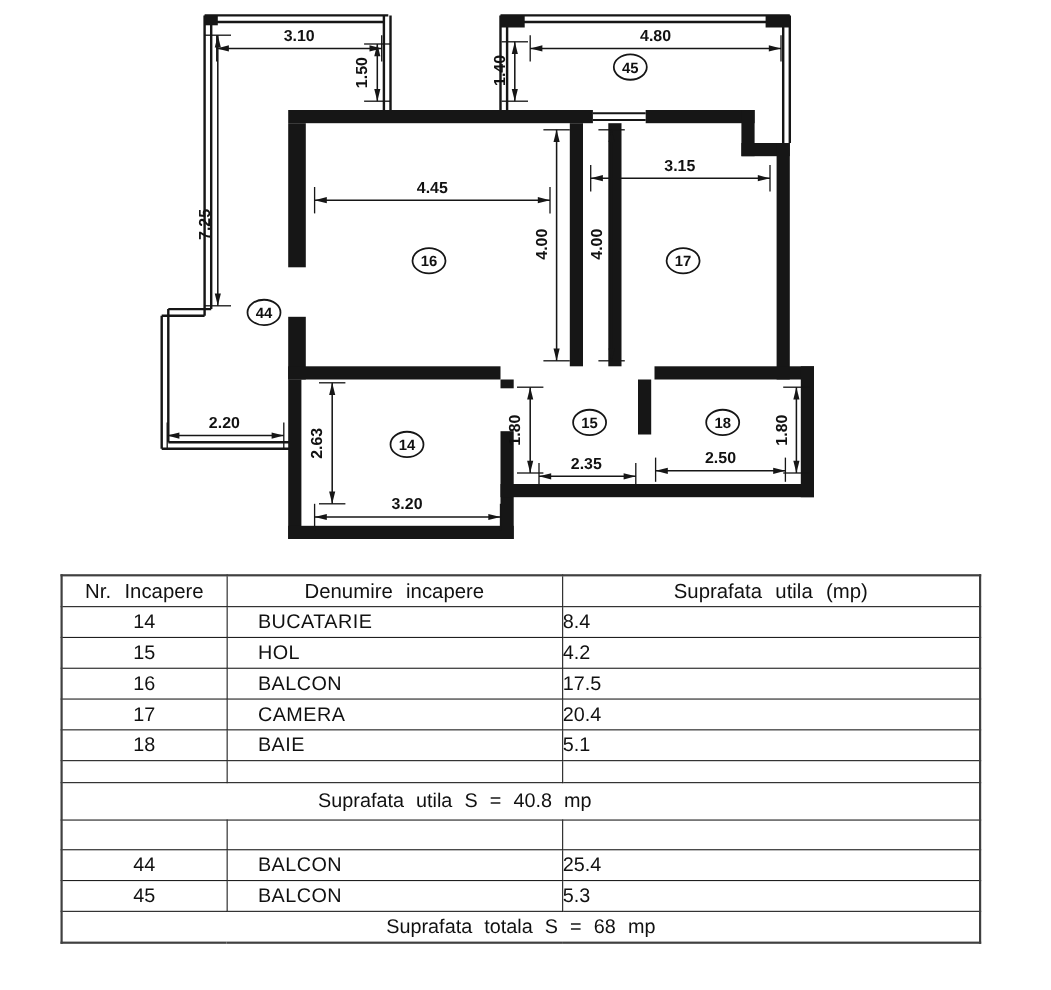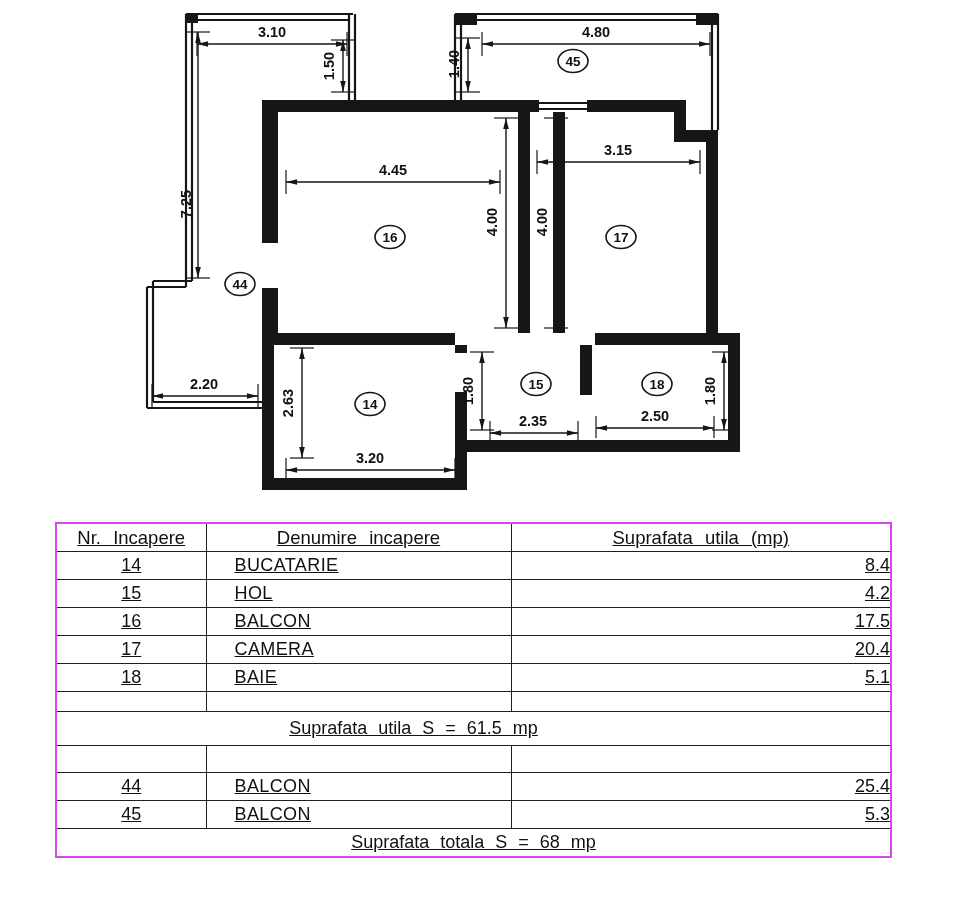--- a/index.html
+++ b/index.html
@@ -7,26 +7,26 @@
   #plan{position:absolute;left:0;top:0;}
   .wall{fill:#161616;}
   .thin{stroke:#161616;stroke-width:2.2;fill:none;}
   .thin2{stroke:#161616;stroke-width:1.8;fill:none;}
   .dl{stroke:#161616;stroke-width:1.4;fill:none;}
   .tick{stroke:#161616;stroke-width:1.2;}
   .dimtxt{font-family:"Liberation Sans",sans-serif;font-size:14.5px;font-weight:bold;fill:#111;text-anchor:middle;}
   .roomtxt{font-family:"Liberation Sans",sans-serif;font-size:13.5px;font-weight:bold;fill:#111;text-anchor:middle;}
   .roomell{fill:none;stroke:#161616;stroke-width:1.6;}
   .sheet{position:absolute;left:55px;top:522px;}
-  table{border-collapse:collapse;table-layout:fixed;width:835px;font-family:"Liberation Sans",sans-serif;font-size:18px;color:#111;border:2px solid #d946ef;text-decoration:underline;}
+  table{border-collapse:collapse;table-layout:fixed;width:835px;font-family:"Liberation Sans",sans-serif;font-size:18px;color:#111;border:2px solid #404040;}
   td,th{border:1.3px solid #1f1f1f;height:27px;padding:0;overflow:hidden;white-space:nowrap;}
   th{font-weight:normal;font-size:18.5px;word-spacing:7px;text-align:center;}
   .c-nr{text-align:center;}
   .c-name{text-align:left;padding-left:28px;letter-spacing:.4px;}
-  .c-area{text-align:right;}
+  .c-area{text-align:left;}
   .row-empty td{height:19px;}
   .row-empty2 td{height:26px;}
   .sum td{text-align:center;word-spacing:6px;}
   .sum-sub td{height:33px;padding-right:120px;}
   .sum-tot td{}
   .sum-ext td{height:24px;padding-right:10px;}
 </style>
 </head>
 <body>
 
@@ -261,21 +261,21 @@
         <td class="c-nr">18</td>
         <td class="c-name">BAIE</td>
         <td class="c-area">5.1</td>
       </tr>
       <tr class="row-empty">
         <td></td>
         <td></td>
         <td></td>
       </tr>
       <tr class="sum sum-sub">
-        <td colspan="3">Suprafata utila S = 61.5 mp</td>
+        <td colspan="3">Suprafata utila S = 40.8 mp</td>
       </tr>
       <tr class="row-empty2">
         <td></td>
         <td></td>
         <td></td>
       </tr>
       <tr>
         <td class="c-nr">44</td>
         <td class="c-name">BALCON</td>
         <td class="c-area">25.4</td>

